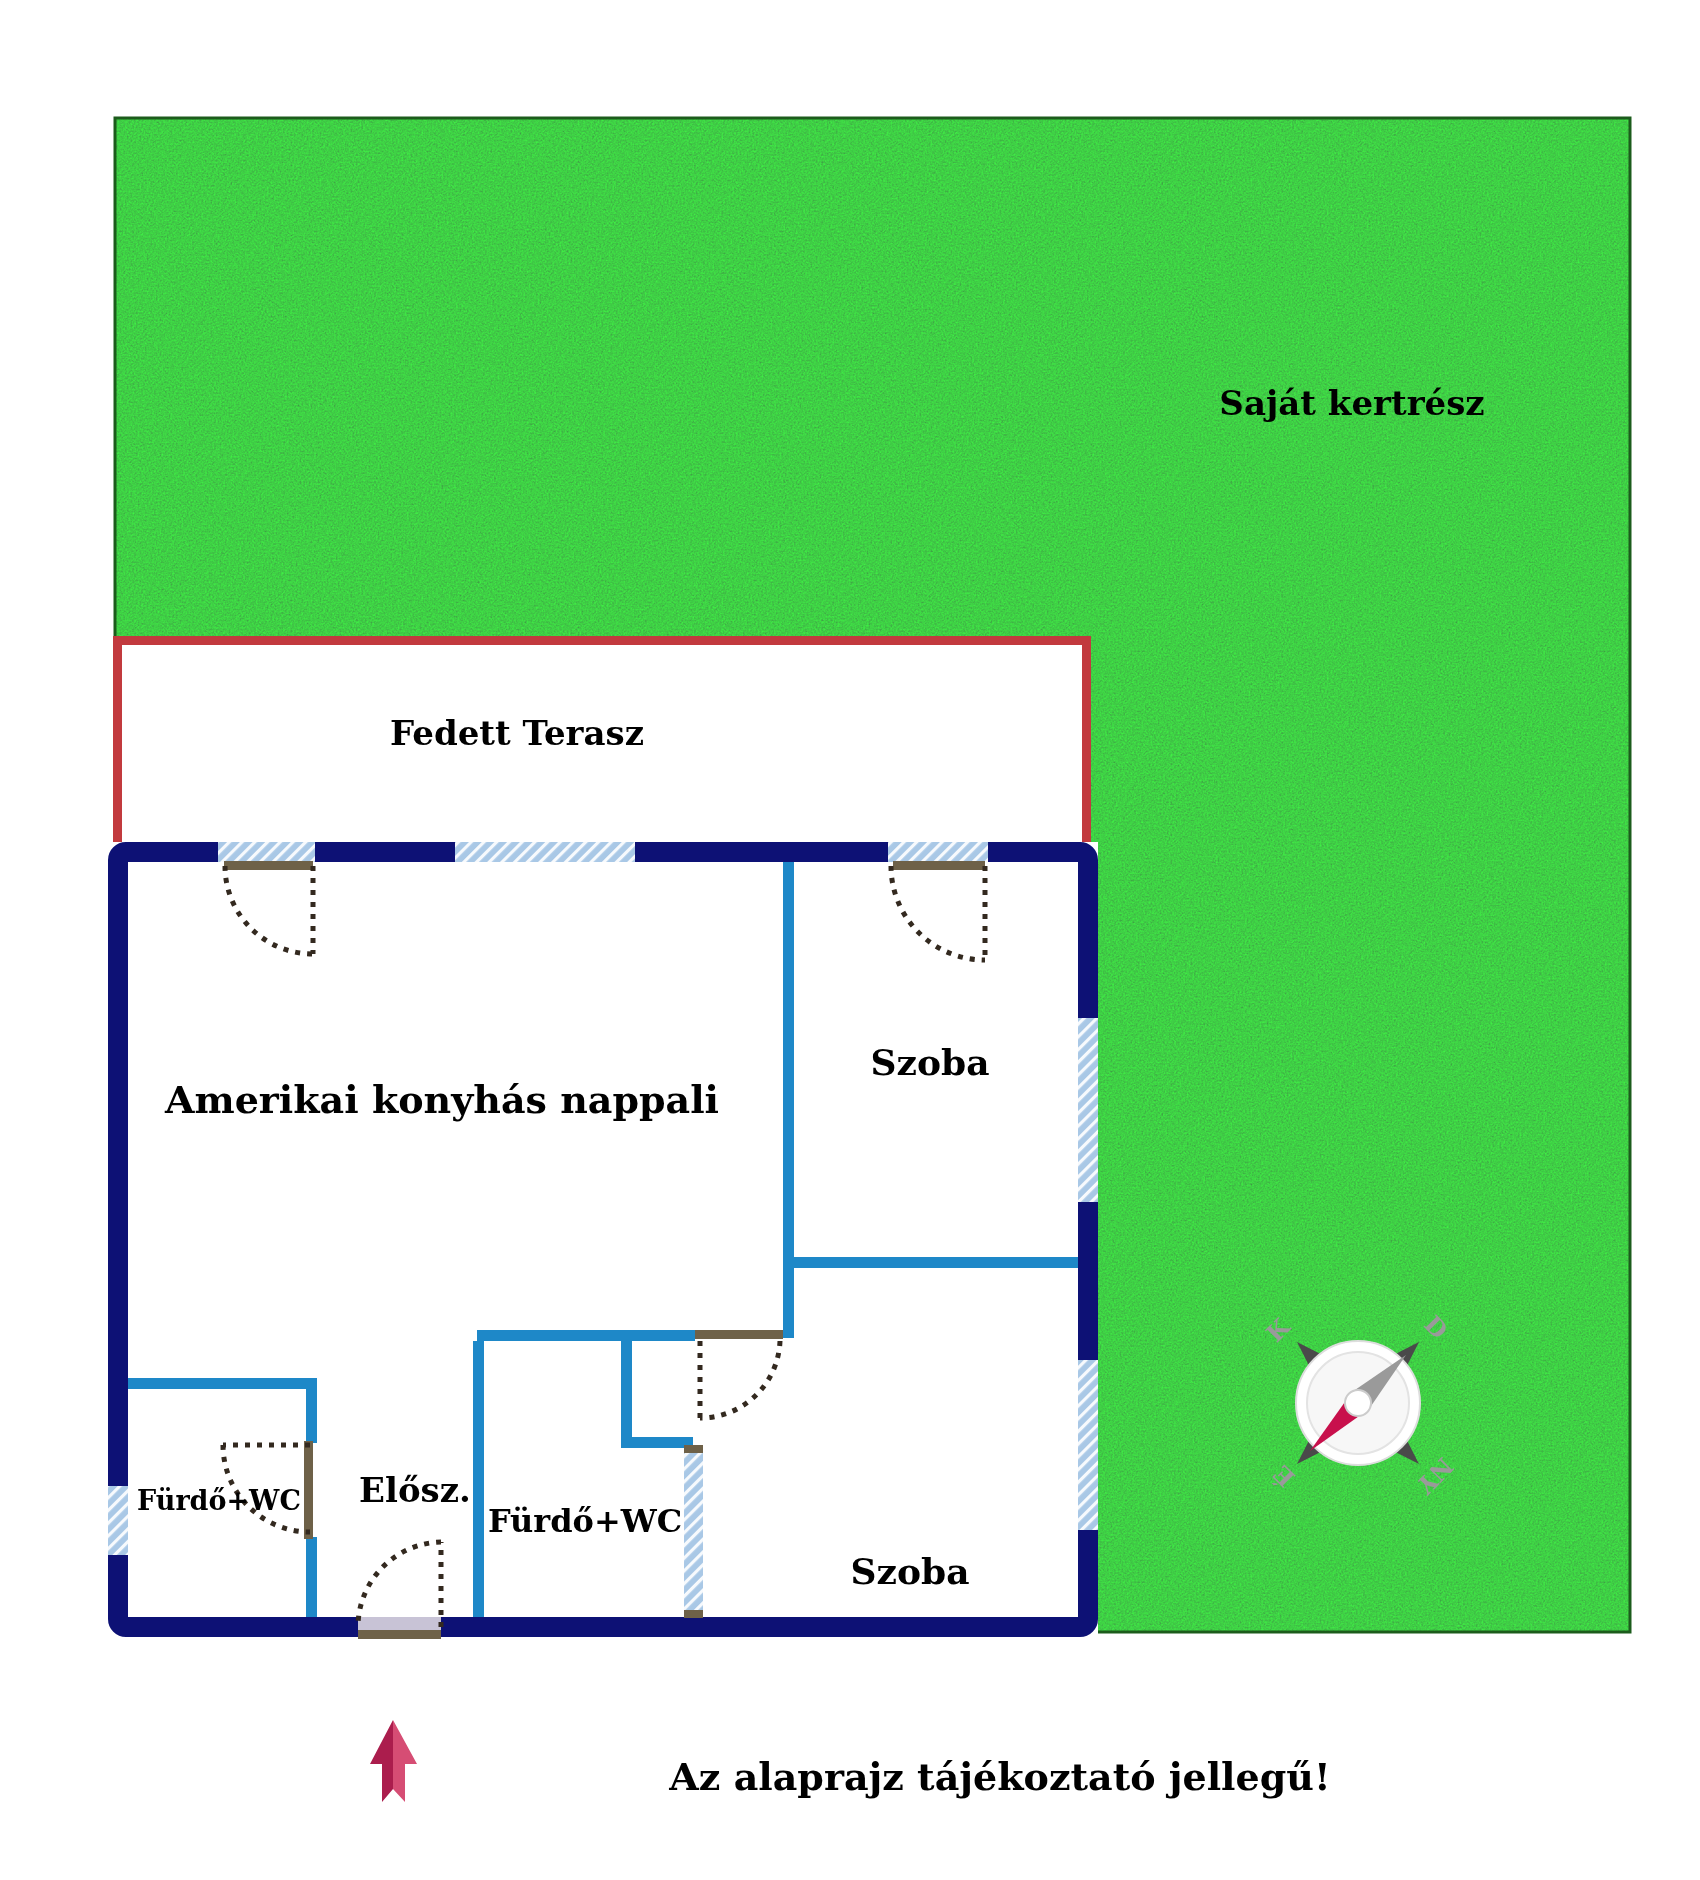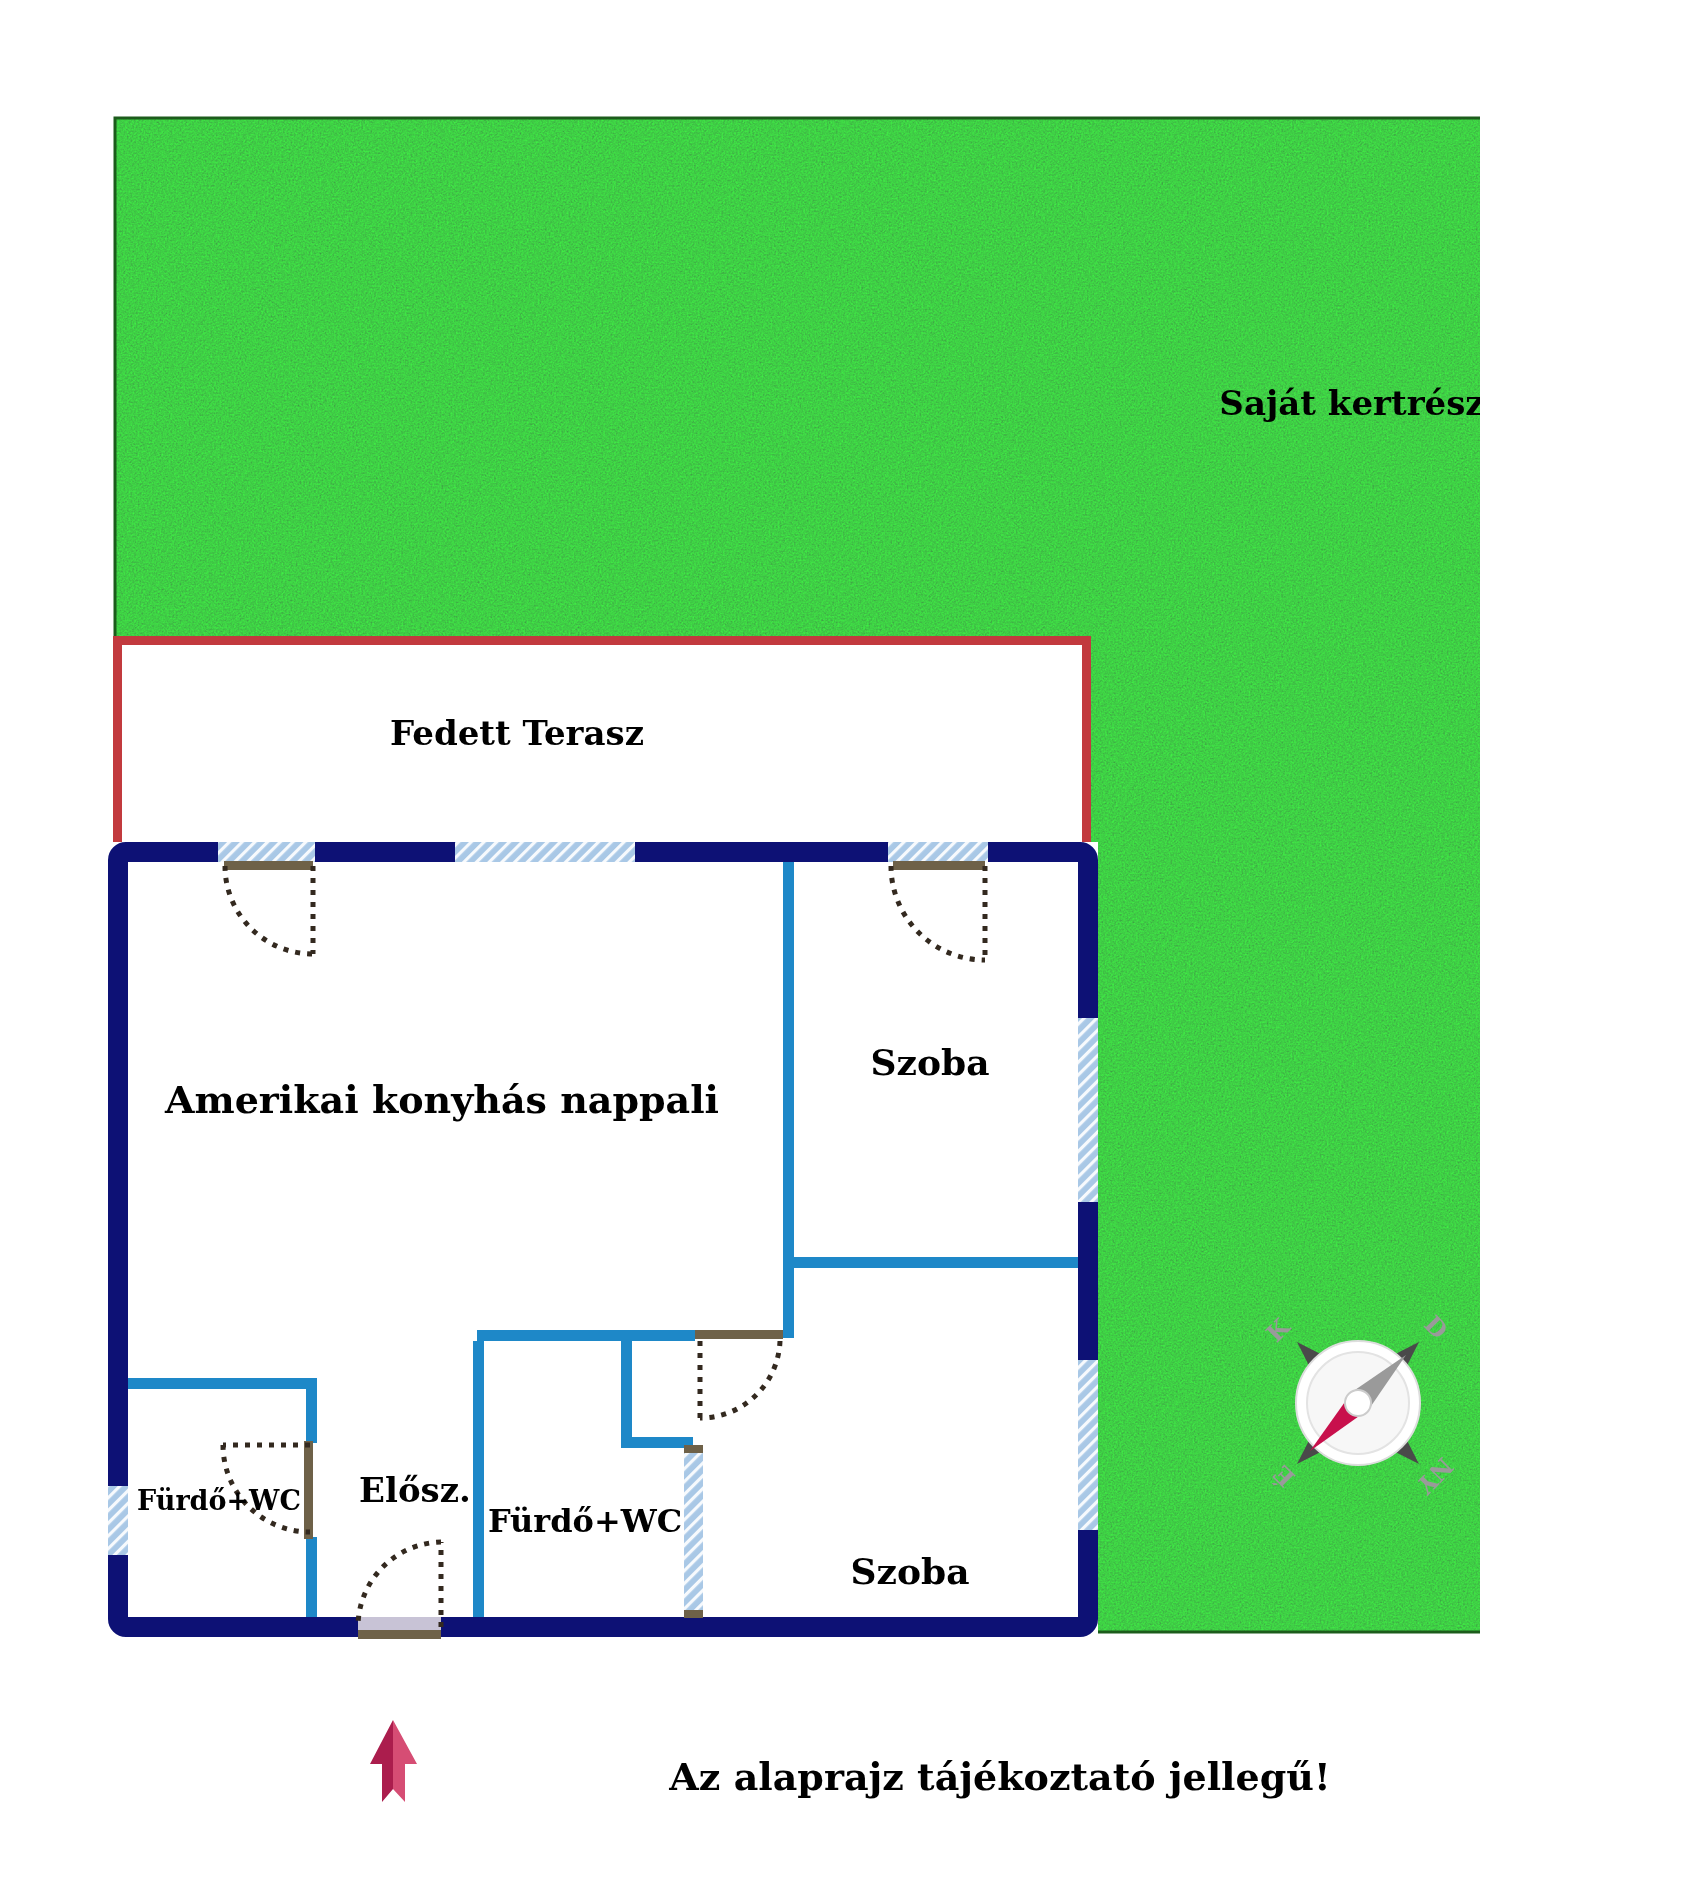--- a/index.html
+++ b/index.html
@@ -1,16 +1,16 @@
 <!DOCTYPE html>
 <html><head>
 <meta charset="utf-8">
 <style>
   html,body{margin:0;padding:0;background:#ffffff;}
-  .stage{position:relative;width:1480px;height:1880px;background:#fff;overflow:hidden;}
+  .stage{position:relative;width:1700px;height:1880px;background:#fff;overflow:hidden;}
   svg{display:block;}
   text{font-family:"DejaVu Serif","Liberation Serif",serif;font-weight:bold;fill:#000;}
   .compass-letter{fill:#9a9a9a;font-size:24px;}
 </style>
 </head>
 <body>
 
 <div class="stage">
 <svg width="1700" height="1880" viewBox="0 0 1700 1880">
   <defs>

